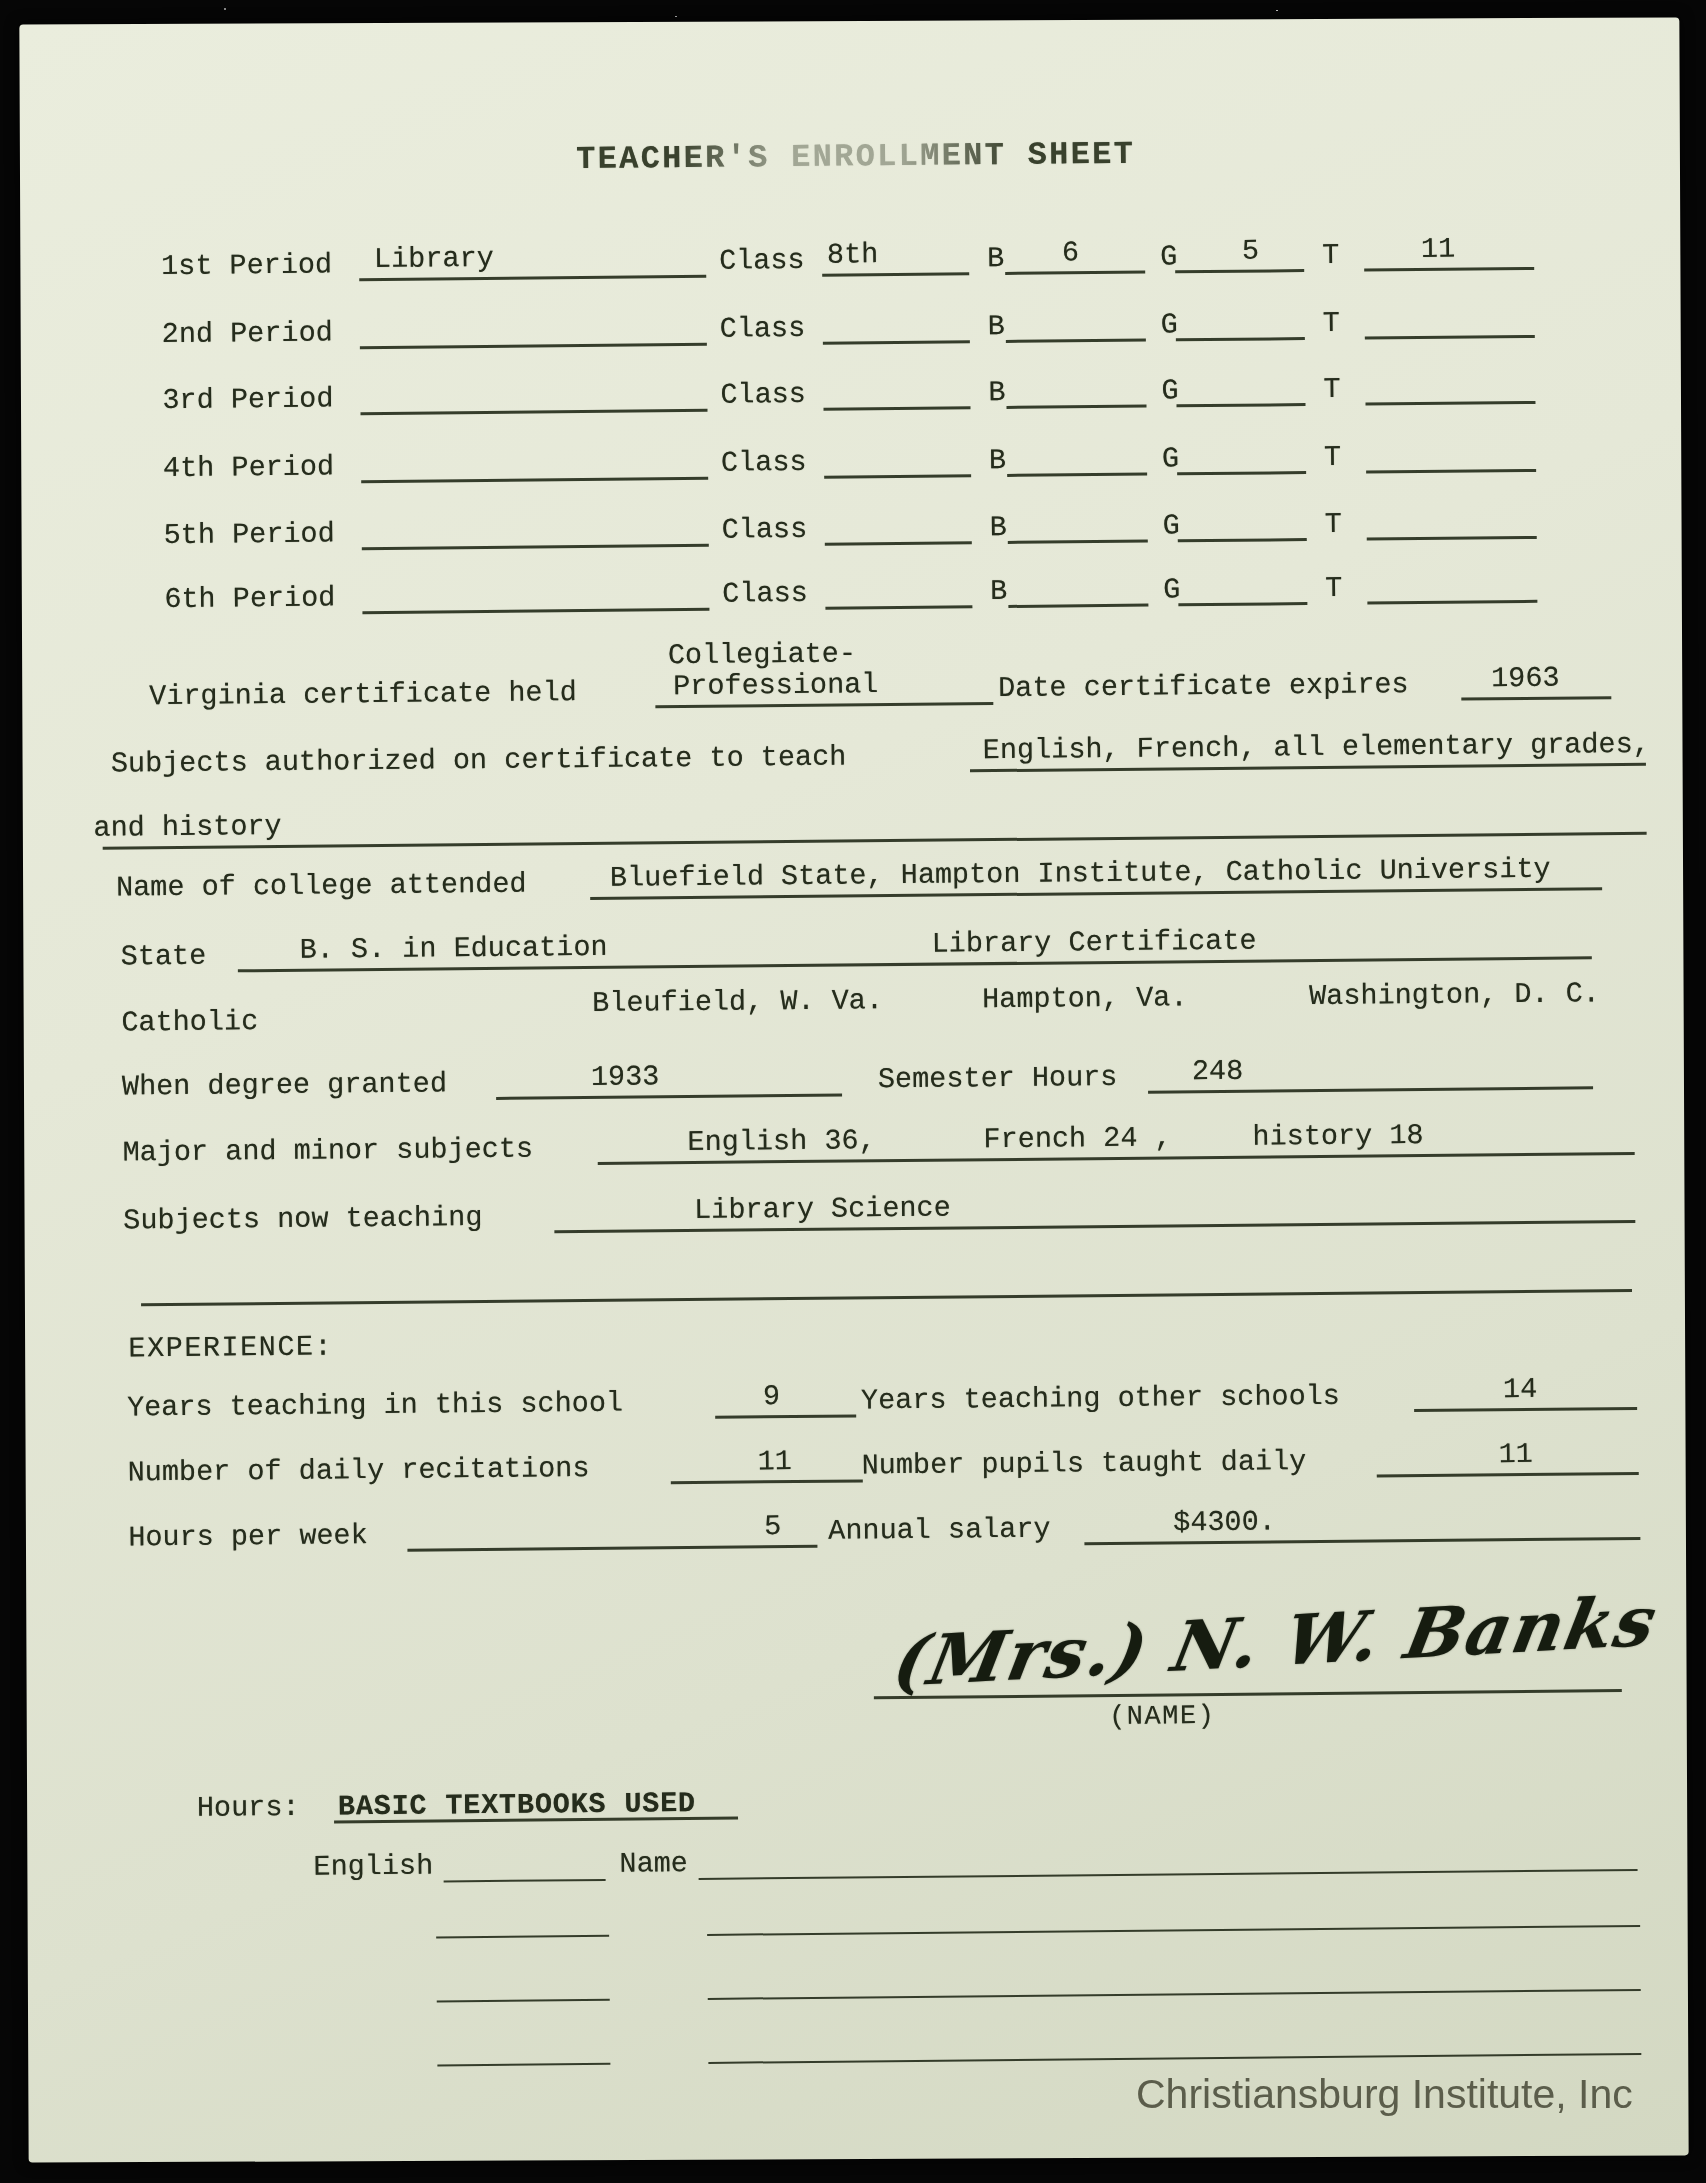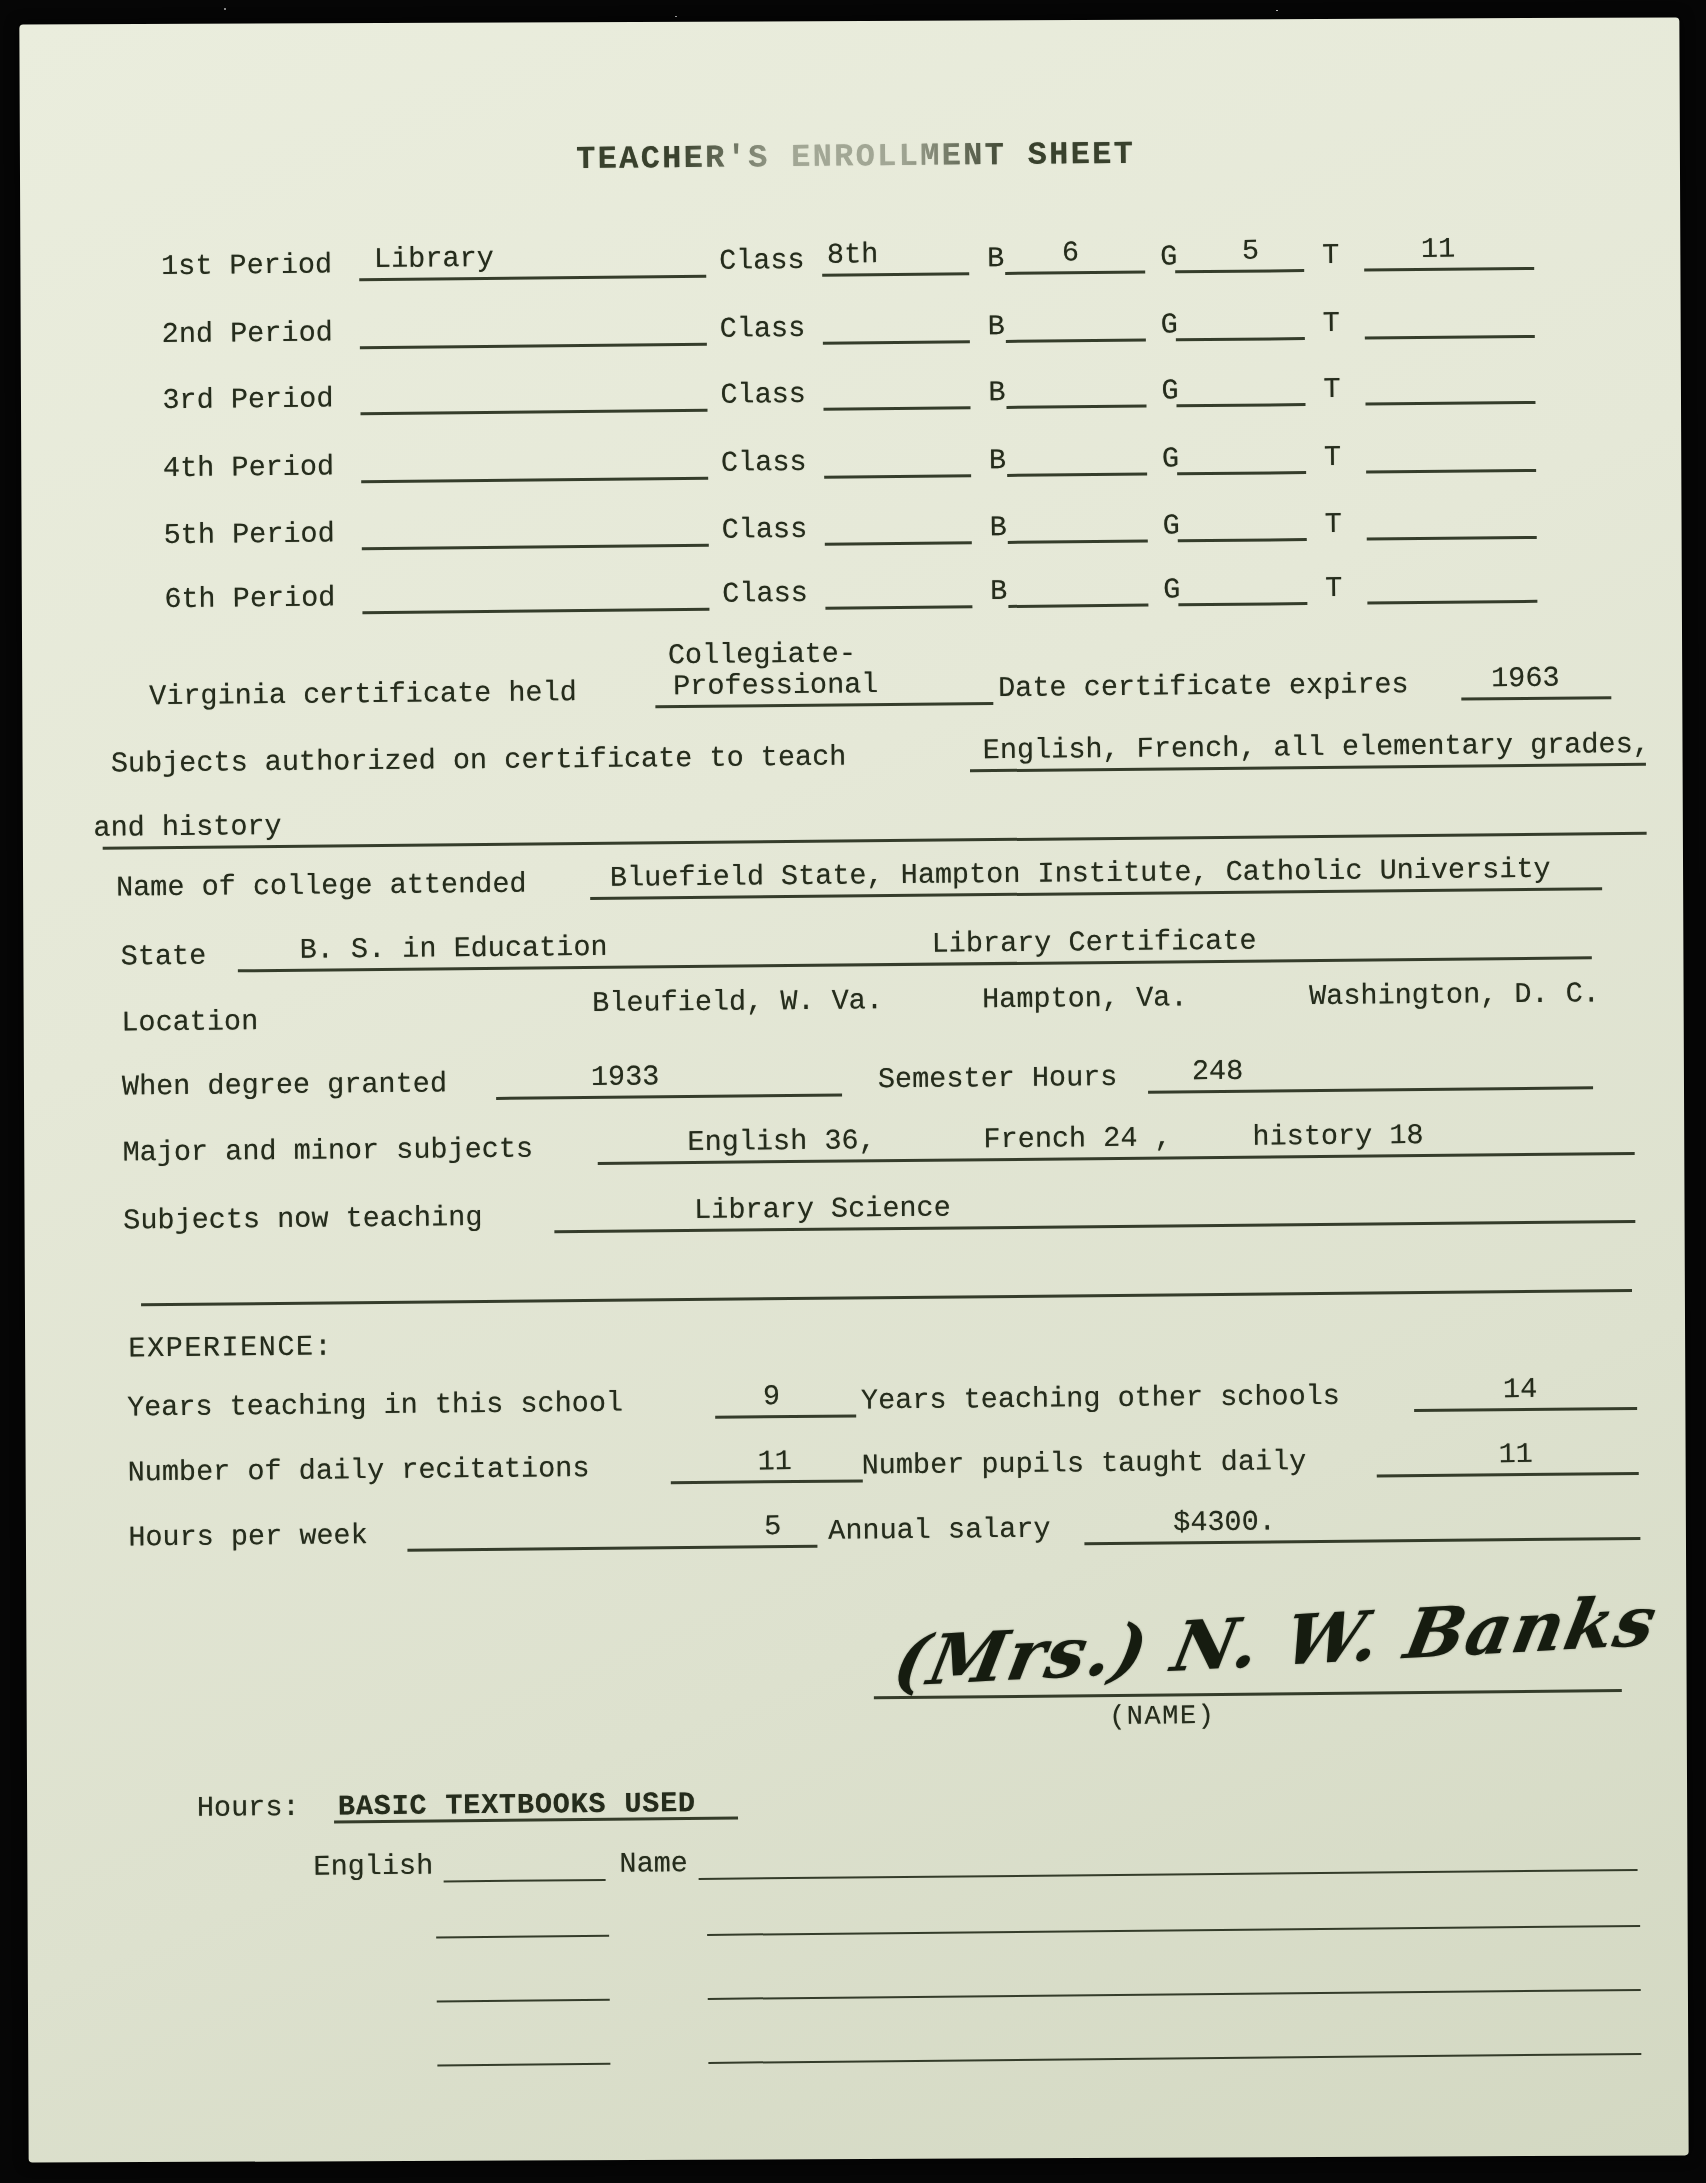--- a/index.html
+++ b/index.html
@@ -195,21 +195,21 @@
       <span class="uline" style="left:592px;width:1012px"></span>
       <span class="v" style="left:612px">Bluefield State, Hampton Institute, Catholic University</span>
     </div>
     <div class="row" style="top:935px">
       <span class="t" style="left:122px">State</span>
       <span class="uline" style="left:239px;width:1354px"></span>
       <span class="v" style="left:301px">B. S. in Education</span>
       <span class="v" style="left:933px">Library Certificate</span>
     </div>
     <div class="row" style="top:1001px">
-      <span class="t" style="left:122px">Location</span>
+      <span class="t" style="left:122px">Catholic</span>
       <span class="t hi" style="left:593px">Bleufield, W. Va.</span>
       <span class="t hi" style="left:983px">Hampton, Va.</span>
       <span class="t hi" style="left:1310px">Washington, D. C.</span>
     </div>
     <div class="row" style="top:1065px">
       <span class="t" style="left:122px">When degree granted</span>
       <span class="uline" style="left:496px;width:346px"></span>
       <span class="v" style="left:591px">1933</span>
       <span class="t" style="left:878px">Semester Hours</span>
       <span class="uline" style="left:1148px;width:445px"></span>
@@ -283,14 +283,15 @@
       <span class="uline thin" style="left:428px;width:173px"></span>
       <span class="uline thin" style="left:699px;width:933px"></span>
     </div>
     <div class="row" style="top:2031px">
       <span class="uline thin" style="left:428px;width:173px"></span>
       <span class="uline thin" style="left:699px;width:933px"></span>
     </div>
 
   </div>
 
+  <div class="watermark">Christiansburg Institute, Inc</div>
 </div>
 
 
 </body></html>

